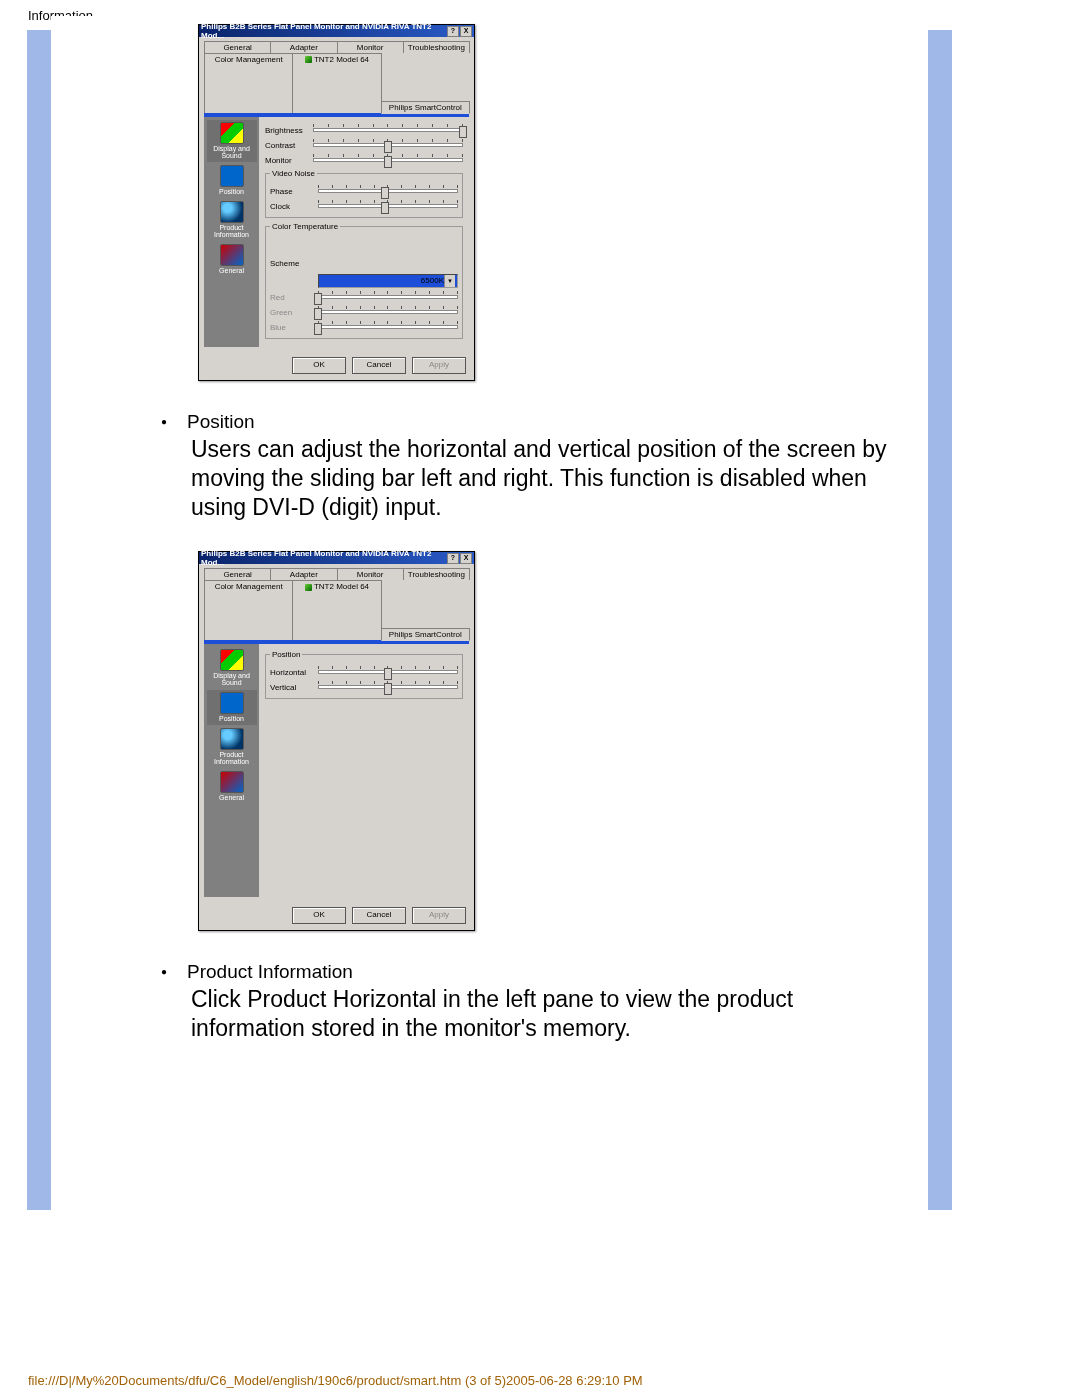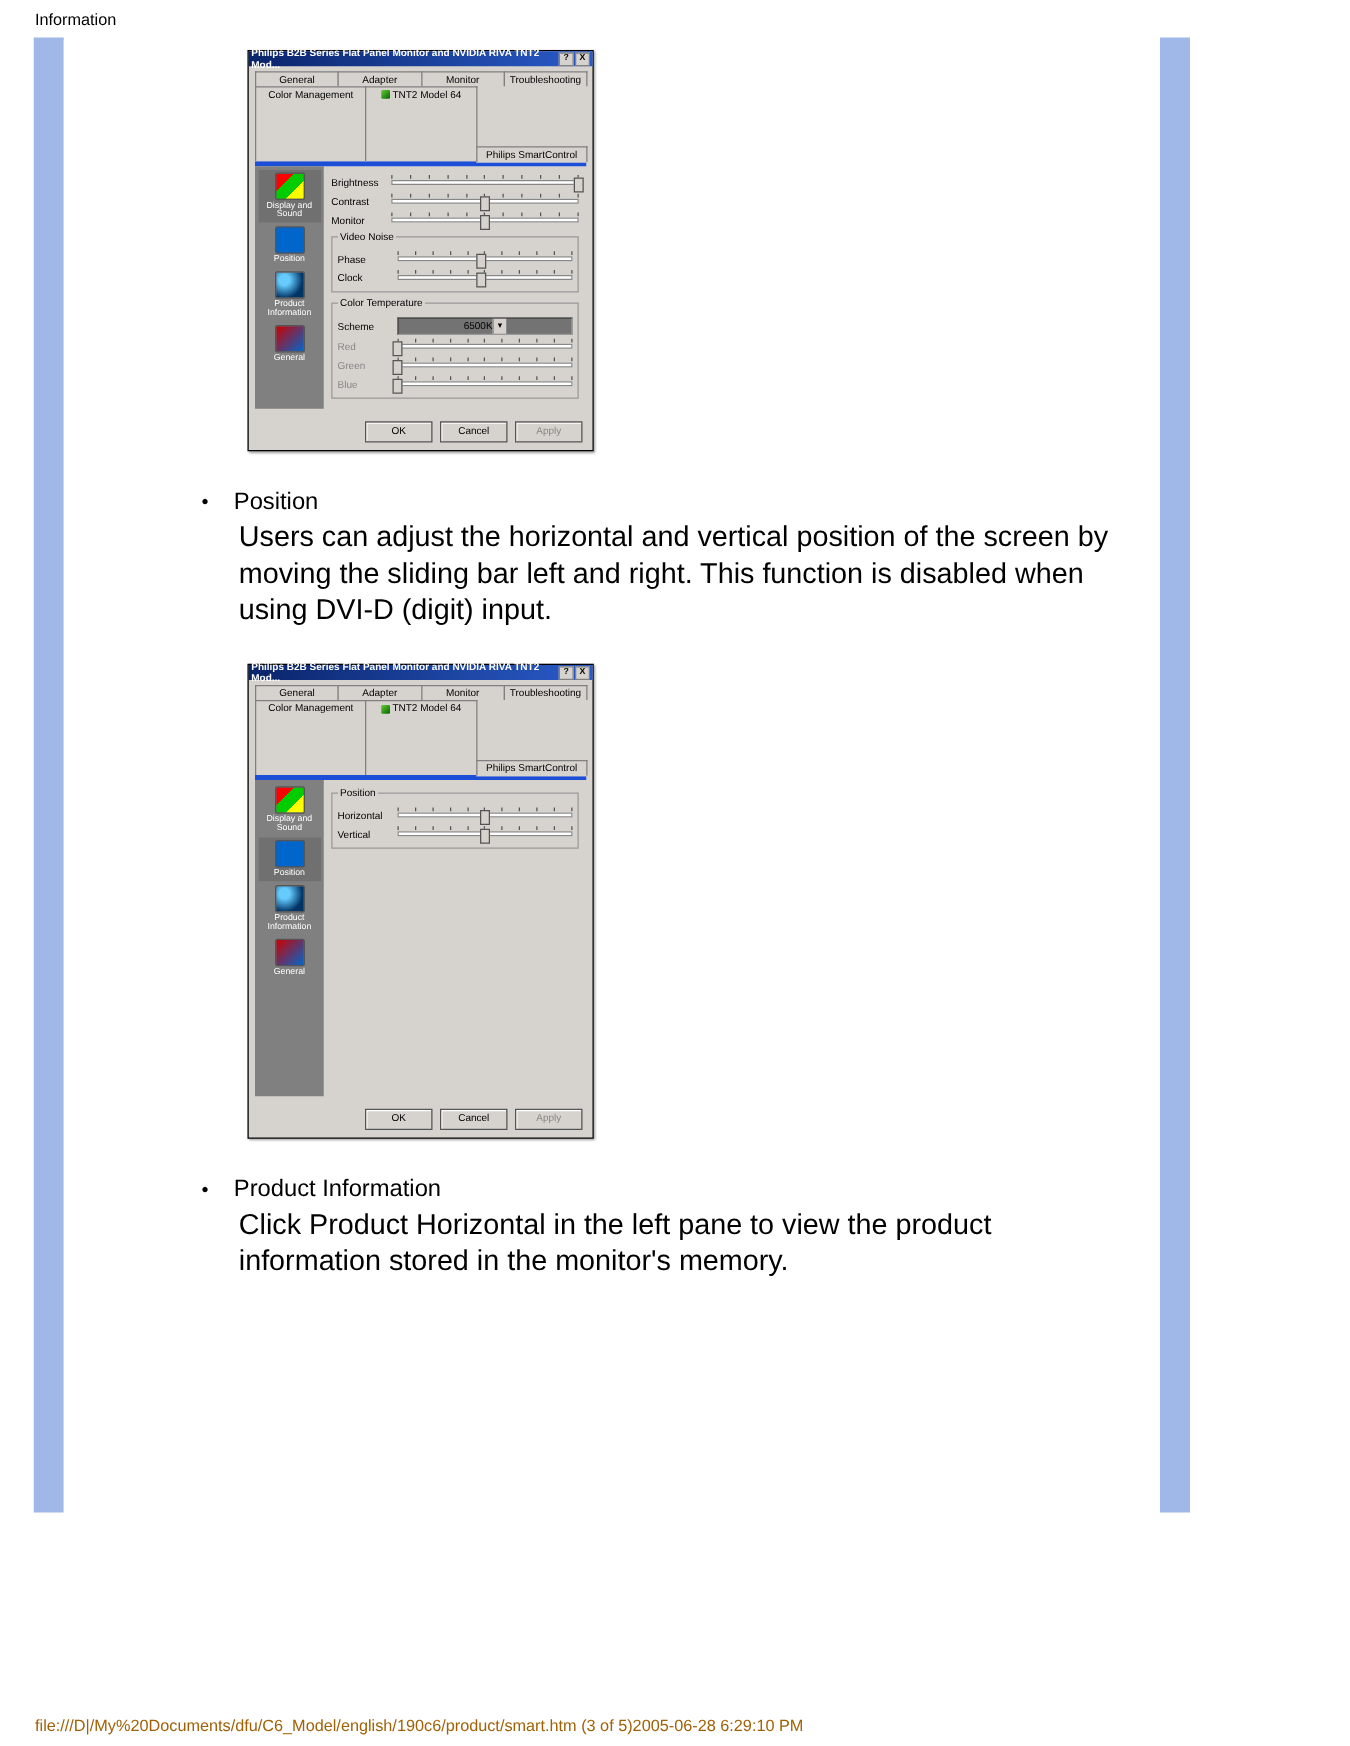--- a/index.html
+++ b/index.html
@@ -32,21 +32,21 @@
     position: absolute;
     left: 928px;
     top: 30px;
     width: 24px;
     height: 1180px;
     background: #a0b8e8;
   }
   .content-area {
     position: absolute;
     left: 51px;
-    top: 32px;
+    top: 16px;
     width: 877px;
     height: 1180px;
     background: #fff;
   }
   .footer-text {
     position: absolute;
     left: 28px;
     top: 1373px;
     font-size: 13px;
     color: #a16207;
@@ -195,27 +195,28 @@
     transform:translateX(-50%);
   }
   .dropdown {
     display:flex;
     align-items:center;
     margin:3px 0;
   }
   .dropdown .dd {
     flex:1;
     border:1px inset #999;
-    background:#737373;
+    background:#1d4ed8;
     font-size:8px;
     padding:0 2px;
     height:12px;
     line-height:12px;
     display:flex;
-    justify-content:center;
+    justify-content:flex-end;
+    margin-top:36px;
   }
   .dd-arrow {
     width:10px;
     background:#d6d3ce;
     border-left:1px solid #888;
     text-align:center;
     font-size:7px;
     line-height:11px;
   }
   .btn-row {

